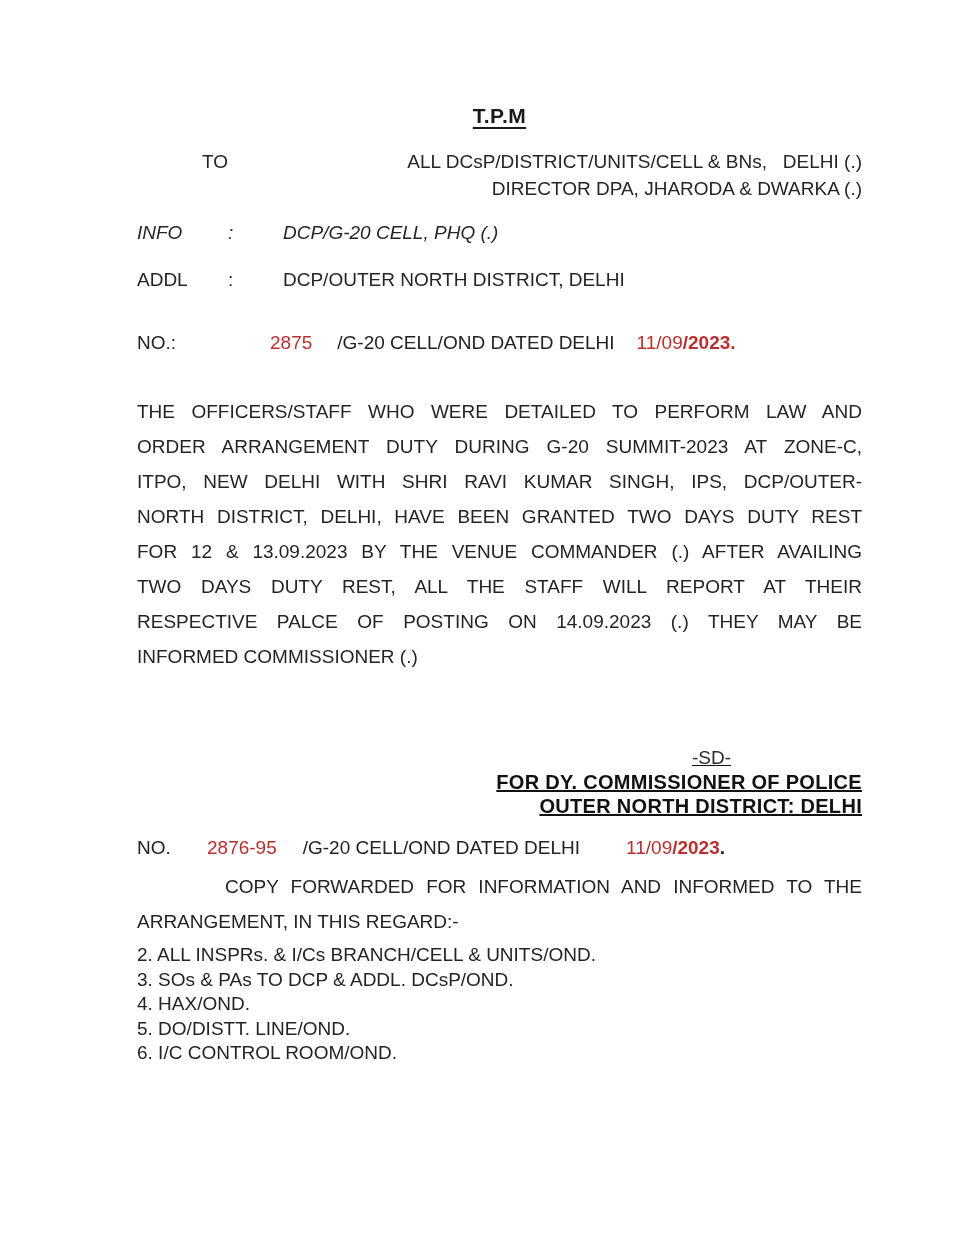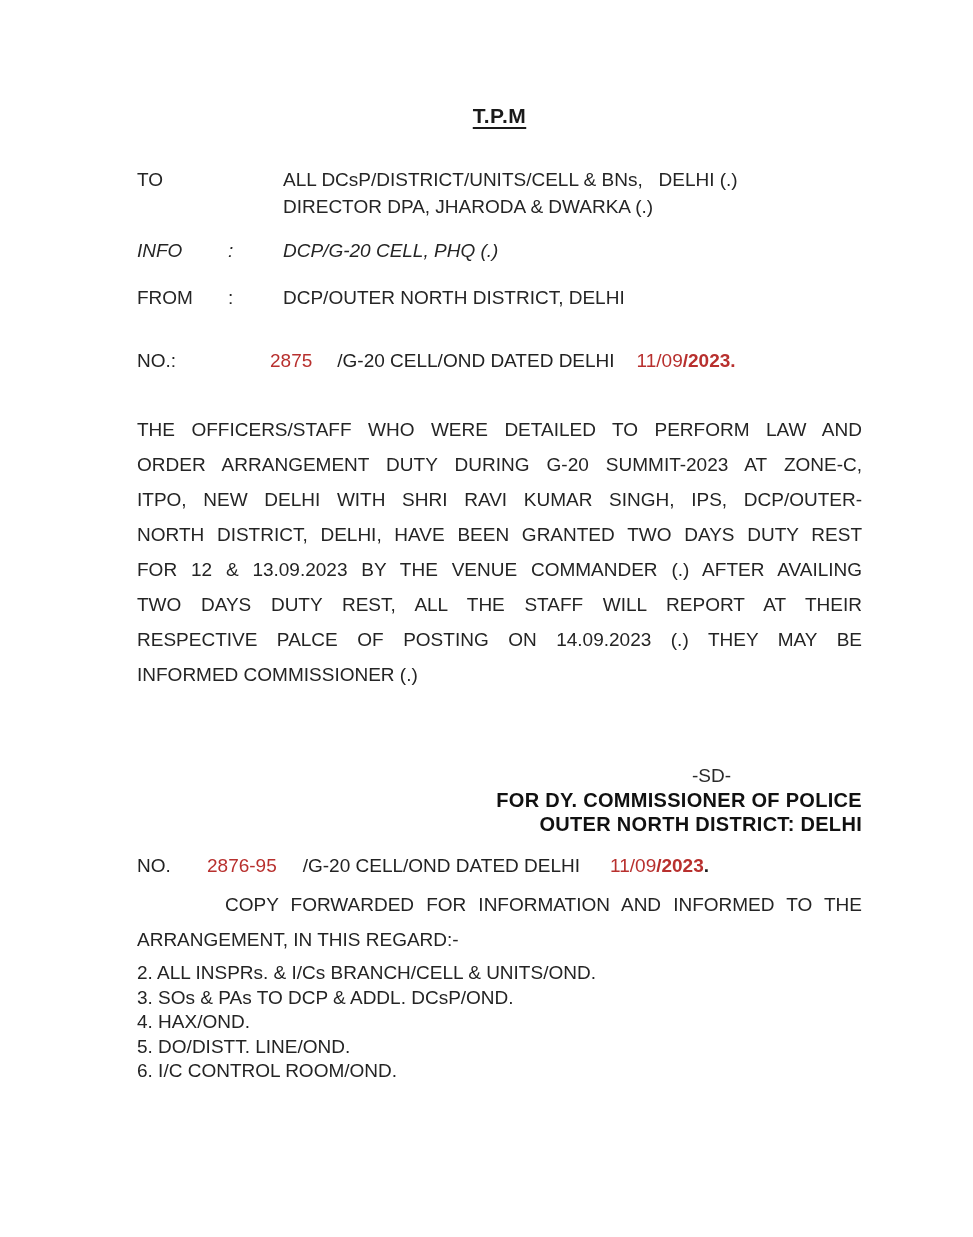--- a/index.html
+++ b/index.html
@@ -34,38 +34,38 @@
     letter-spacing: 0.5px;
   }
   
   .hdr-row {
     display: grid;
     grid-template-columns: 91px 55px 1fr;
     font-size: 19px;
     line-height: 27px;
     color: #252525;
   }
-  .to-row   { margin-top: 38px; }
+  .to-row   { margin-top: 20px; text-align: right; }
   .info-row { margin-top: 17px; font-style: italic; }
   .from-row { margin-top: 20px; }
   .pre { white-space: pre-wrap; }
   
   .ref-row {
     font-size: 19px;
     line-height: 27px;
     white-space: nowrap;
   }
   .ref-row-1 { margin-top: 36px; }
   .ref-row-2 { margin-top: 16px; }
   .ref-label-1 { display: inline-block; width: 133px; }
   .ref-label-2 { display: inline-block; width: 70px; }
   .ref-middle-1 { margin-left: 25px; }
   .ref-middle-2 { margin-left: 26px; }
   .ref-date-1 { margin-left: 22px; }
-  .ref-date-2 { margin-left: 30px; }
+  .ref-date-2 { margin-left: 46px; }
   .red  { color: #b8302e; }
   .bold { font-weight: bold; }
   .terminal-dark { color: #1a1a1a; font-weight: bold; }
   
   .body-para {
     margin-top: 38px;
     font-size: 19px;
     line-height: 35px;
     color: #242424;
   }
@@ -74,20 +74,21 @@
     text-align-last: justify;
   }
   .body-line:last-child {
     text-align-last: left;
   }
   
   .sig-block {
     margin-top: 72px;
     text-align: right;
     color: #111111;
+    text-decoration: underline;
   }
   .sig-sd {
     font-size: 19px;
     line-height: 24px;
     padding-right: 131px;
     color: #2a2a2a;
   }
   .sig-line {
     font-size: 20px;
     line-height: 24px;
@@ -135,21 +136,21 @@
     </div>
   </div>
 
   <div class="hdr-row info-row">
     <div>INFO</div>
     <div>:</div>
     <div>DCP/G-20 CELL, PHQ (.)</div>
   </div>
 
   <div class="hdr-row from-row">
-    <div>FROM</div>
+    <div>ADDL</div>
     <div>:</div>
     <div>DCP/OUTER NORTH DISTRICT, DELHI</div>
   </div>
 
   <div class="ref-row ref-row-1">
     <span class="ref-label-1">NO.:</span><span class="red">2875</span><span class="ref-middle-1">/G-20 CELL/OND DATED DELHI</span><span class="ref-date-1"><span class="red">11/09</span><span class="red bold">/2023</span><span class="red bold">.</span></span>
   </div>
 
   <div class="body-para">
     <div class="body-line">THE OFFICERS/STAFF WHO WERE DETAILED TO PERFORM LAW AND</div>

